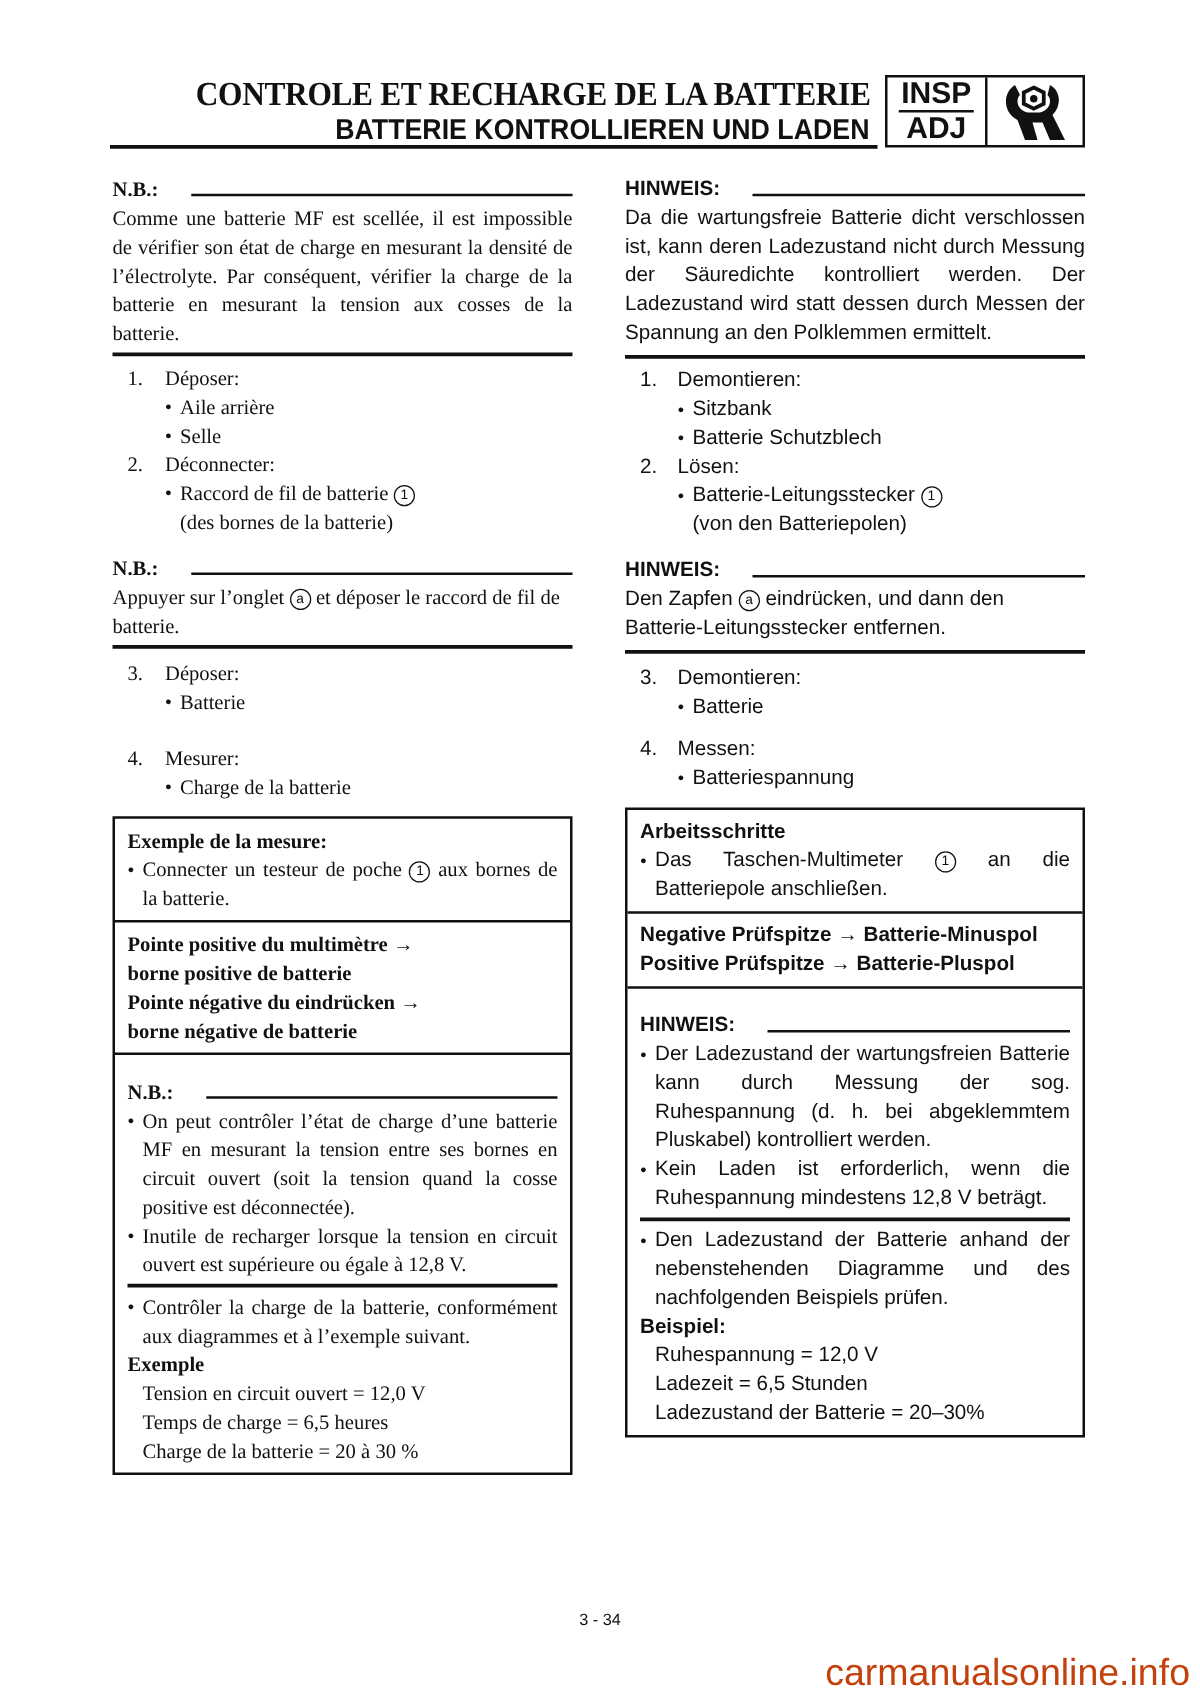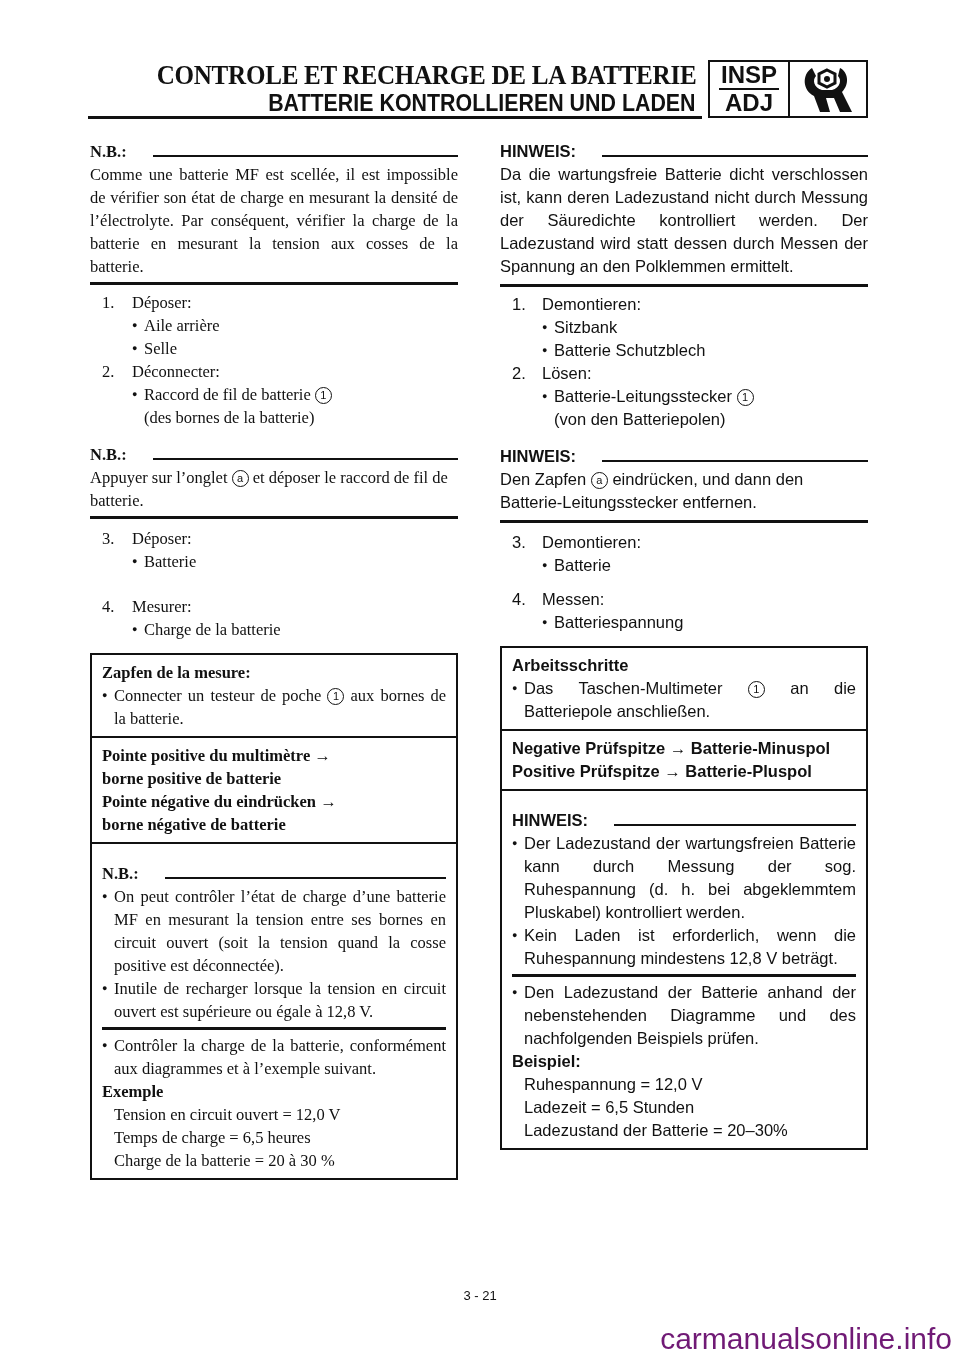--- a/index.html
+++ b/index.html
@@ -44,21 +44,21 @@
   .box { border: 2px solid #111; box-sizing: border-box; }
   .box .sec { padding: 6px 10px; }
   .box .sec + .sec { border-top: 2px solid #111; }
   .bbul { position: relative; padding-left: 12px; }
   .bbul::before { content: "\25CF"; position: absolute; left: 0; font-size: 9px; }
   .right { }
   .bold { font-weight: bold; }
   .ind { padding-left: 12px; }
 
   #page-number { position: absolute; left: 0; width: 960px; top: 1288px; text-align: center; font-family: "Liberation Sans", sans-serif; font-size: 13px; }
-  #watermark { position: absolute; right: 8px; top: 1322px; font-family: "Liberation Sans", sans-serif; font-size: 30px; color: #701a75; }
+  #watermark { position: absolute; right: 8px; top: 1322px; font-family: "Liberation Sans", sans-serif; font-size: 30px; color: #c2410c; }
 </style>
 </head>
 <body>
 
 <div id="header">
   <div id="title-fr" class="serif">CONTROLE ET RECHARGE DE LA BATTERIE</div>
   <div id="title-de" class="sans">BATTERIE KONTROLLIEREN UND LADEN</div>
   <div id="header-rule"></div>
   <div id="badge">
     <div id="badge-text">
@@ -116,21 +116,21 @@
         <span class="t">Batterie</span>
       </div>
     <div class="step" style="margin-top:22px"><span class="num">4.</span><span>Mesurer:</span></div>
     <div class="bul">
         <span class="t">Charge de la batterie</span>
       </div>
   </div>
 
   <div class="box" style="margin-top:12px">
     <div class="sec">
-      <div class="bold">Zapfen de la mesure:</div>
+      <div class="bold">Exemple de la mesure:</div>
       <div class="bbul just"><span>Connecter un testeur de poche</span> <span class="circ">1</span> <span>aux bornes de la batterie.</span></div>
     </div>
     <div class="sec bold">
       <div>Pointe positive du multimètre →</div>
       <div class="right">borne positive de batterie</div>
       <div>Pointe négative du eindrücken →</div>
       <div class="right">borne négative de batterie</div>
     </div>
     <div class="sec" style="padding-top:18px">
       <div class="note-head">
@@ -213,14 +213,14 @@
       <div class="hrule" style="margin-top:4px"></div>
       <div class="bbul just" style="margin-top:4px">Den Ladezustand der Batterie anhand der nebenstehenden Diagramme und des nachfolgenden Beispiels prüfen.</div>
       <div class="bold">Beispiel:</div>
       <div class="ind">Ruhespannung = 12,0 V</div>
       <div class="ind">Ladezeit = 6,5 Stunden</div>
       <div class="ind">Ladezustand der Batterie = 20–30%</div>
     </div>
   </div>
 </div>
 
-<div id="page-number">3 - 21</div>
+<div id="page-number">3 - 34</div>
 <div id="watermark">carmanualsonline.info</div>
 
 </body></html>

